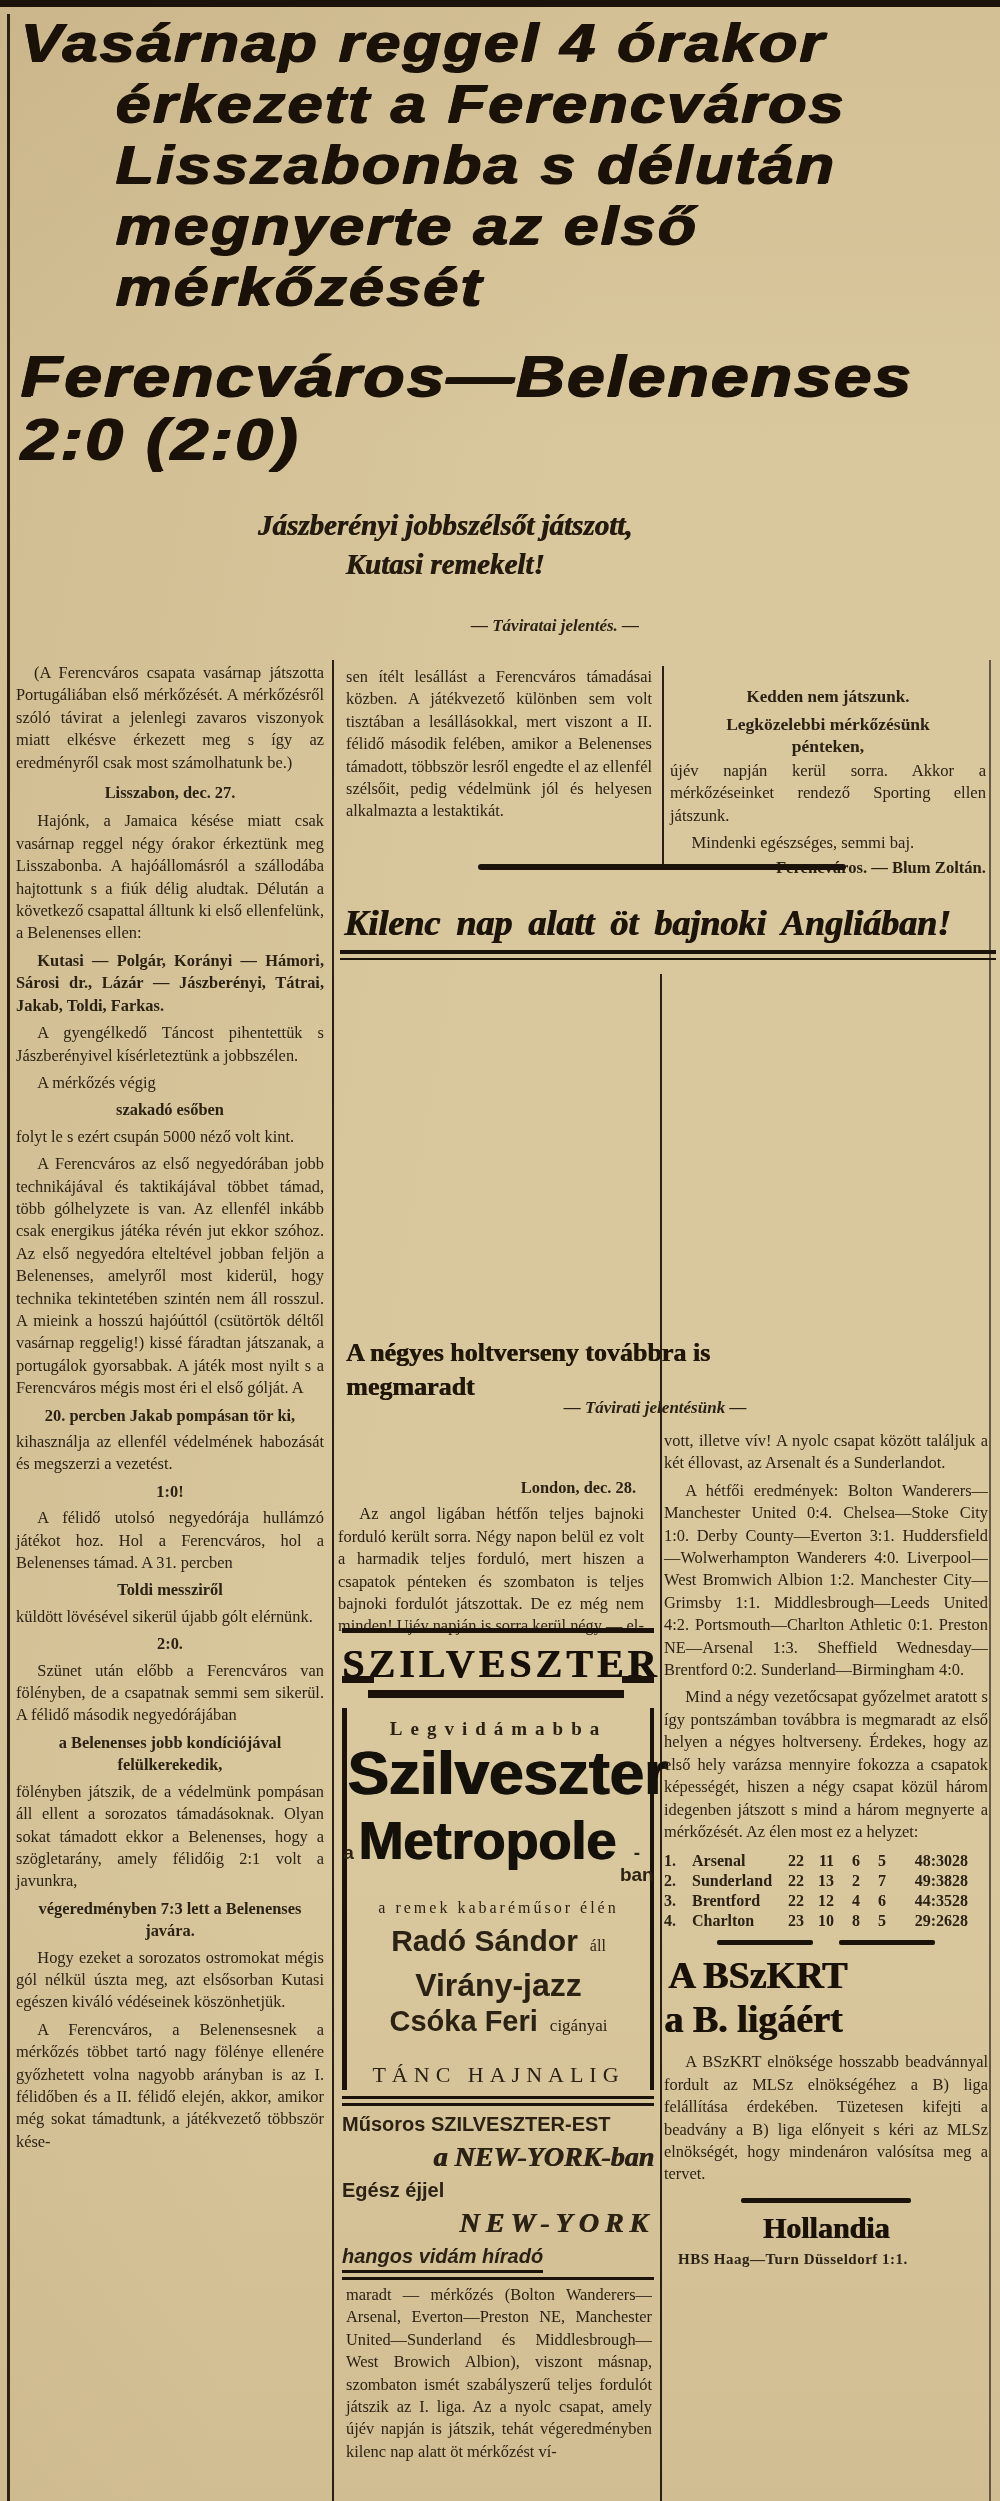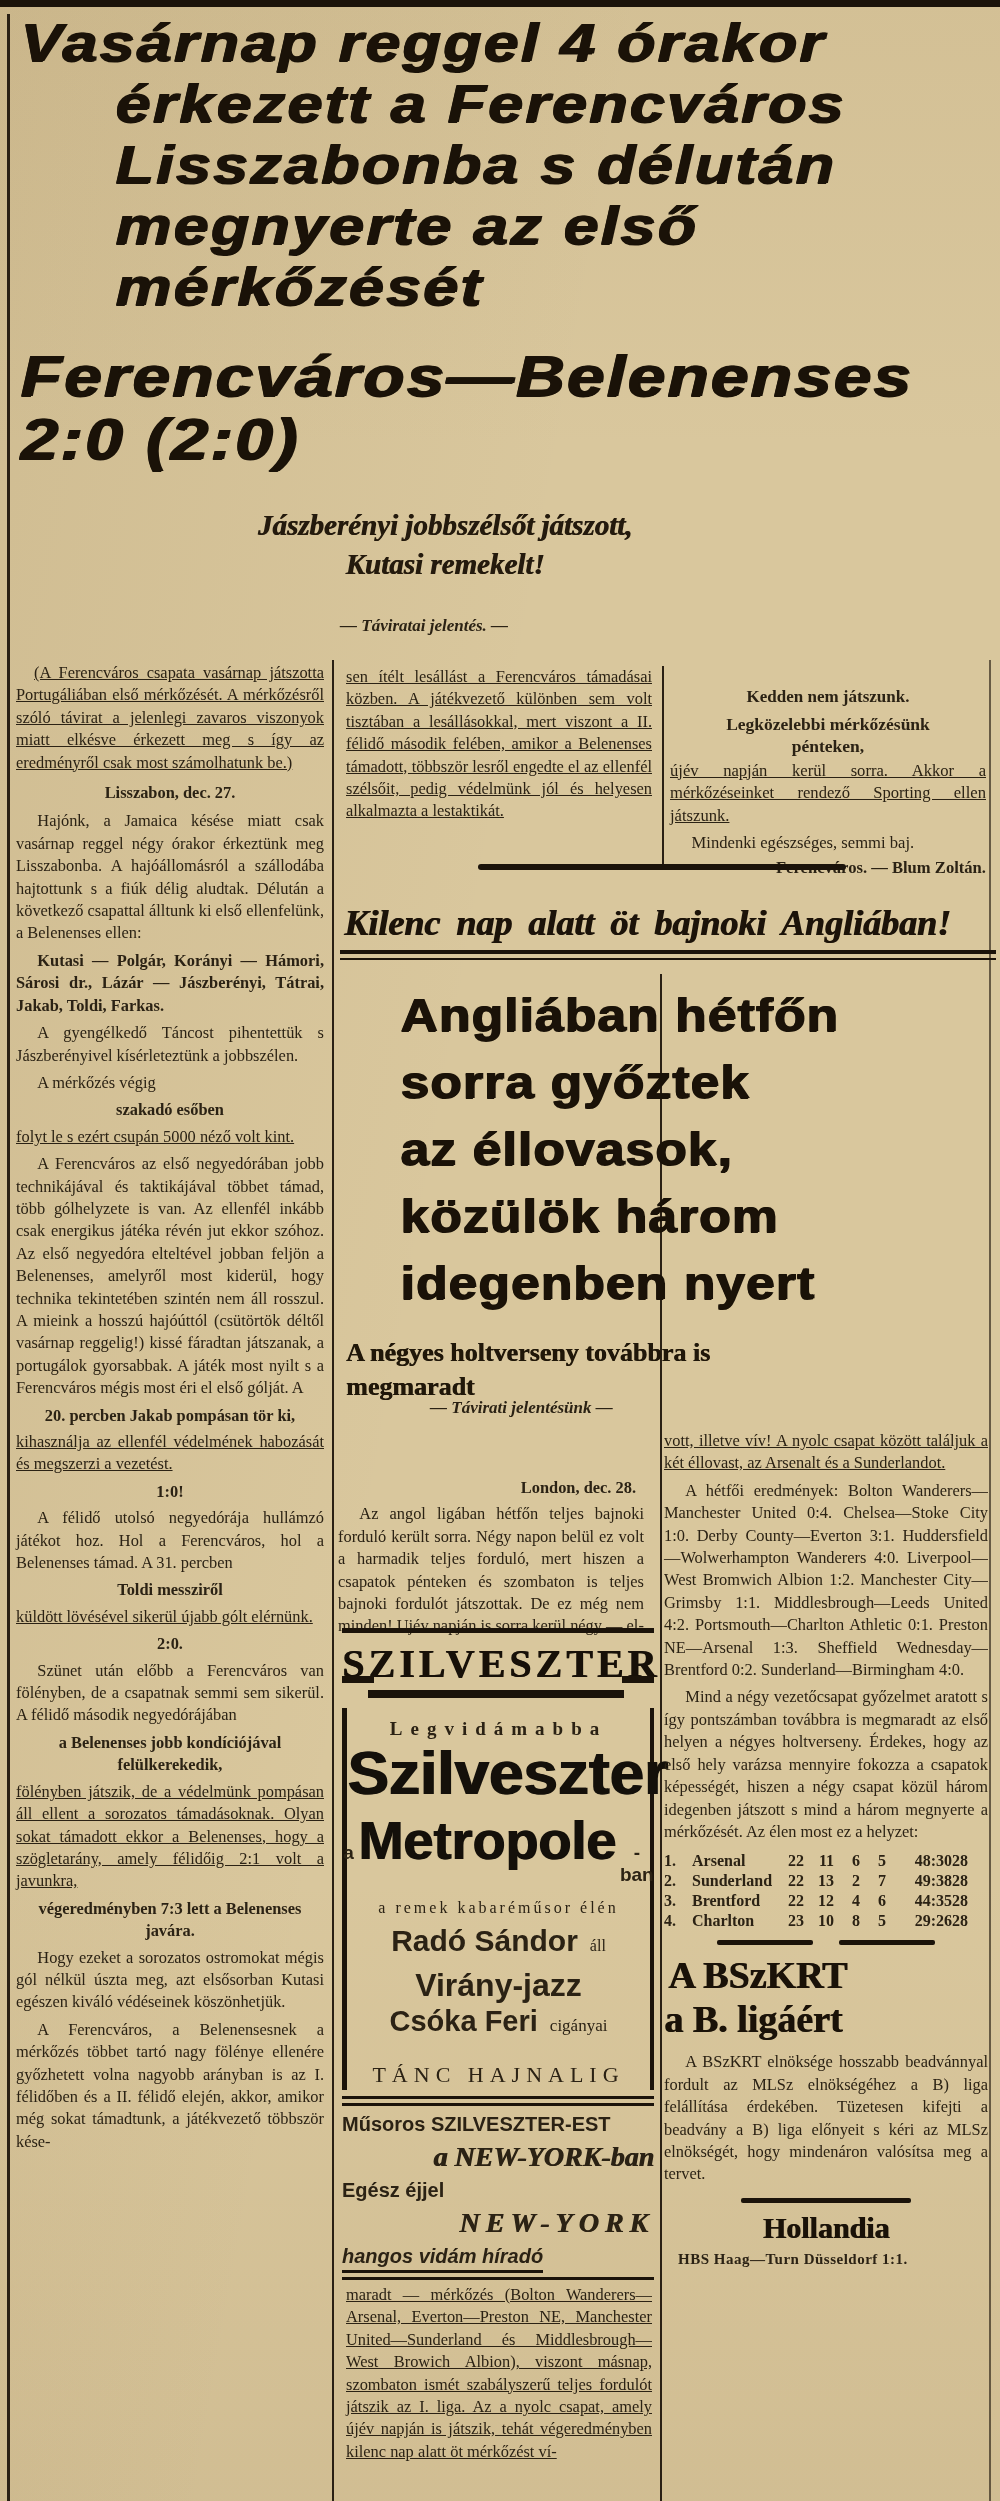--- a/index.html
+++ b/index.html
@@ -37,28 +37,28 @@
     color:#1a1208;white-space:nowrap;
     transform:scaleX(1.16);transform-origin:0 50%;
     text-shadow:1.8px 0 0 currentColor, 0 .7px 0 currentColor;
   }
   .subtitle{
     text-align:center;font-style:italic;font-weight:bold;
     font-size:29px;line-height:39px;color:#241a0d;
     text-shadow:.7px 0 0 currentColor;
   }
   .tagline{
-    text-align:left;font-style:italic;font-weight:bold;
+    text-align:center;font-style:italic;font-weight:bold;
     font-size:17px;color:#2b2214;
   }
 
   
   .col p{margin:0 0 5px;text-align:justify;text-indent:1.3em;
          font-size:16.4px;line-height:22.4px;}
-  .col p.noindent{text-indent:0;text-decoration:underline;}
+  .col p.noindent{text-indent:0;}
   .col .chead{
     text-align:center;font-weight:bold;text-indent:0;
     margin:4px 0 4px;
   }
   .col .dateline{
     text-align:center;font-weight:bold;text-indent:0;margin:8px 0 6px;
   }
   .col .boldp{font-weight:bold;}
 
   
@@ -211,27 +211,20 @@
     <p class="noindent">újév napján kerül sorra. Akkor a mérkőzéseinket rendező Sporting ellen játszunk.</p>
     <p style="margin-bottom:2px;">Mindenki egészséges, semmi baj.</p>
     <p class="sig">Ferencváros. — Blum Zoltán.</p>
   </section>
 
   <div class="abs rule" style="left:478px;top:864px;width:368px;height:6px;border-radius:3px;"></div>
   <div class="abs banner-text" style="left:344px;top:902px;">Kilenc nap alatt öt bajnoki Angliában!</div>
   <div class="abs rule" style="left:340px;top:950px;width:656px;height:4px;"></div>
   <div class="abs rule" style="left:340px;top:958px;width:656px;height:2px;"></div>
 
-  <section class="abs" style="left:400px;top:982px;">
-    <div class="e-line">Angliában hétfőn</div>
-    <div class="e-line">sorra győztek</div>
-    <div class="e-line">az éllovasok,</div>
-    <div class="e-line">közülök három</div>
-    <div class="e-line">idegenben nyert</div>
-  </section>
 
   <div class="abs e-sub" style="left:346px;top:1336px;width:540px;">
     <div>A négyes holtverseny továbbra is</div>
     <div>megmaradt</div>
   </div>
 
   <div class="abs tagline" style="left:430px;top:1398px;width:450px;">— Távirati jelentésünk —</div>
 
   <section class="abs col" style="left:338px;top:1430px;width:306px;margin-top:47px;">
     <p class="dateline" style="text-align:right;padding-right:8px;margin:0 0 4px;">London, dec. 28.</p>

